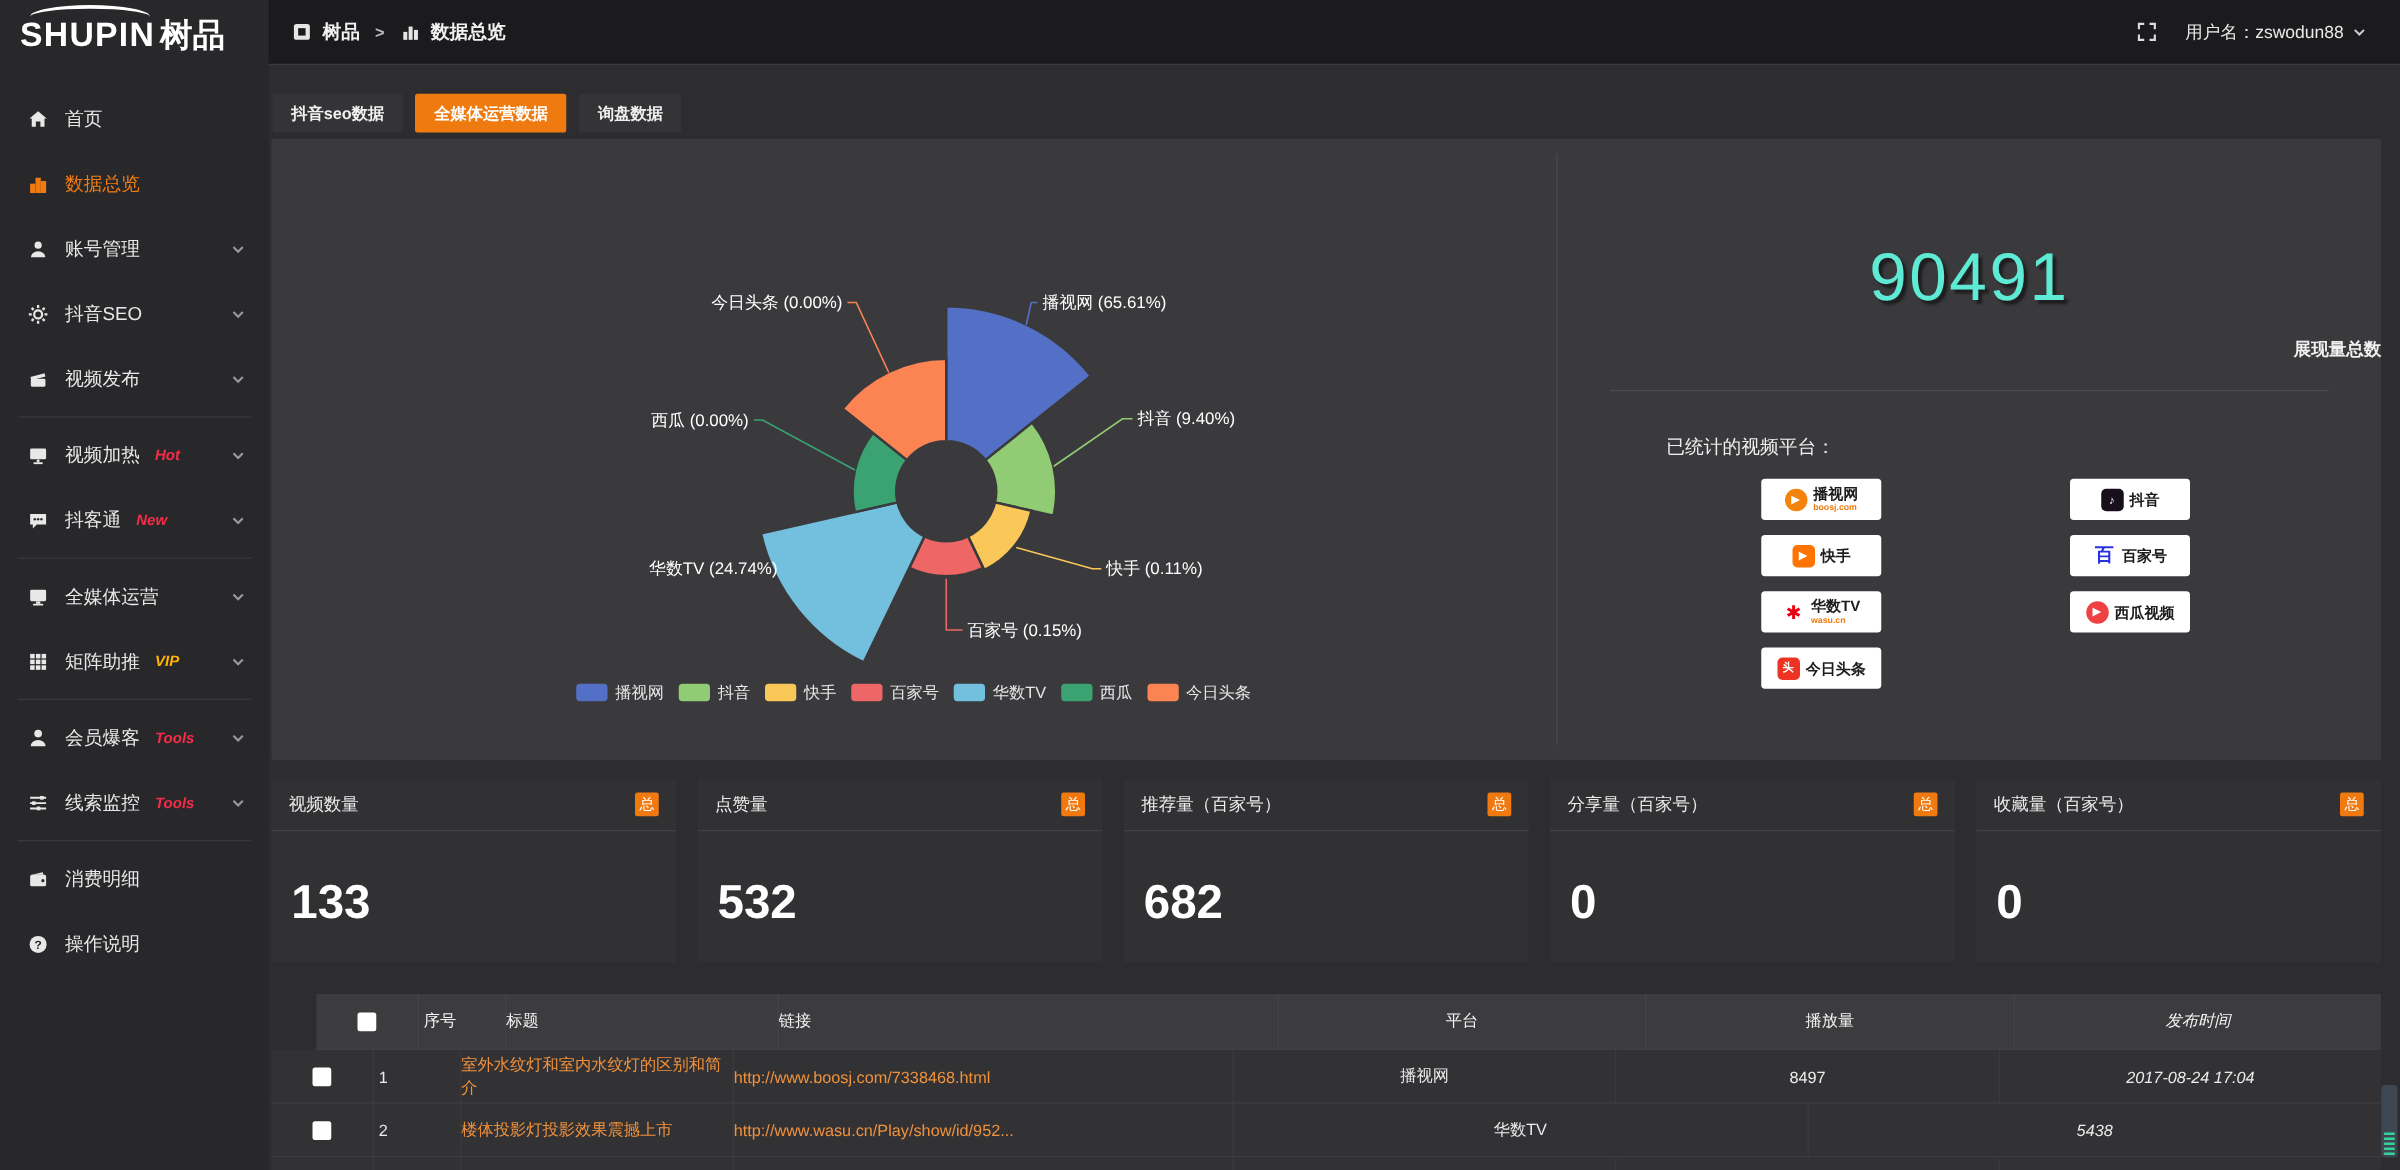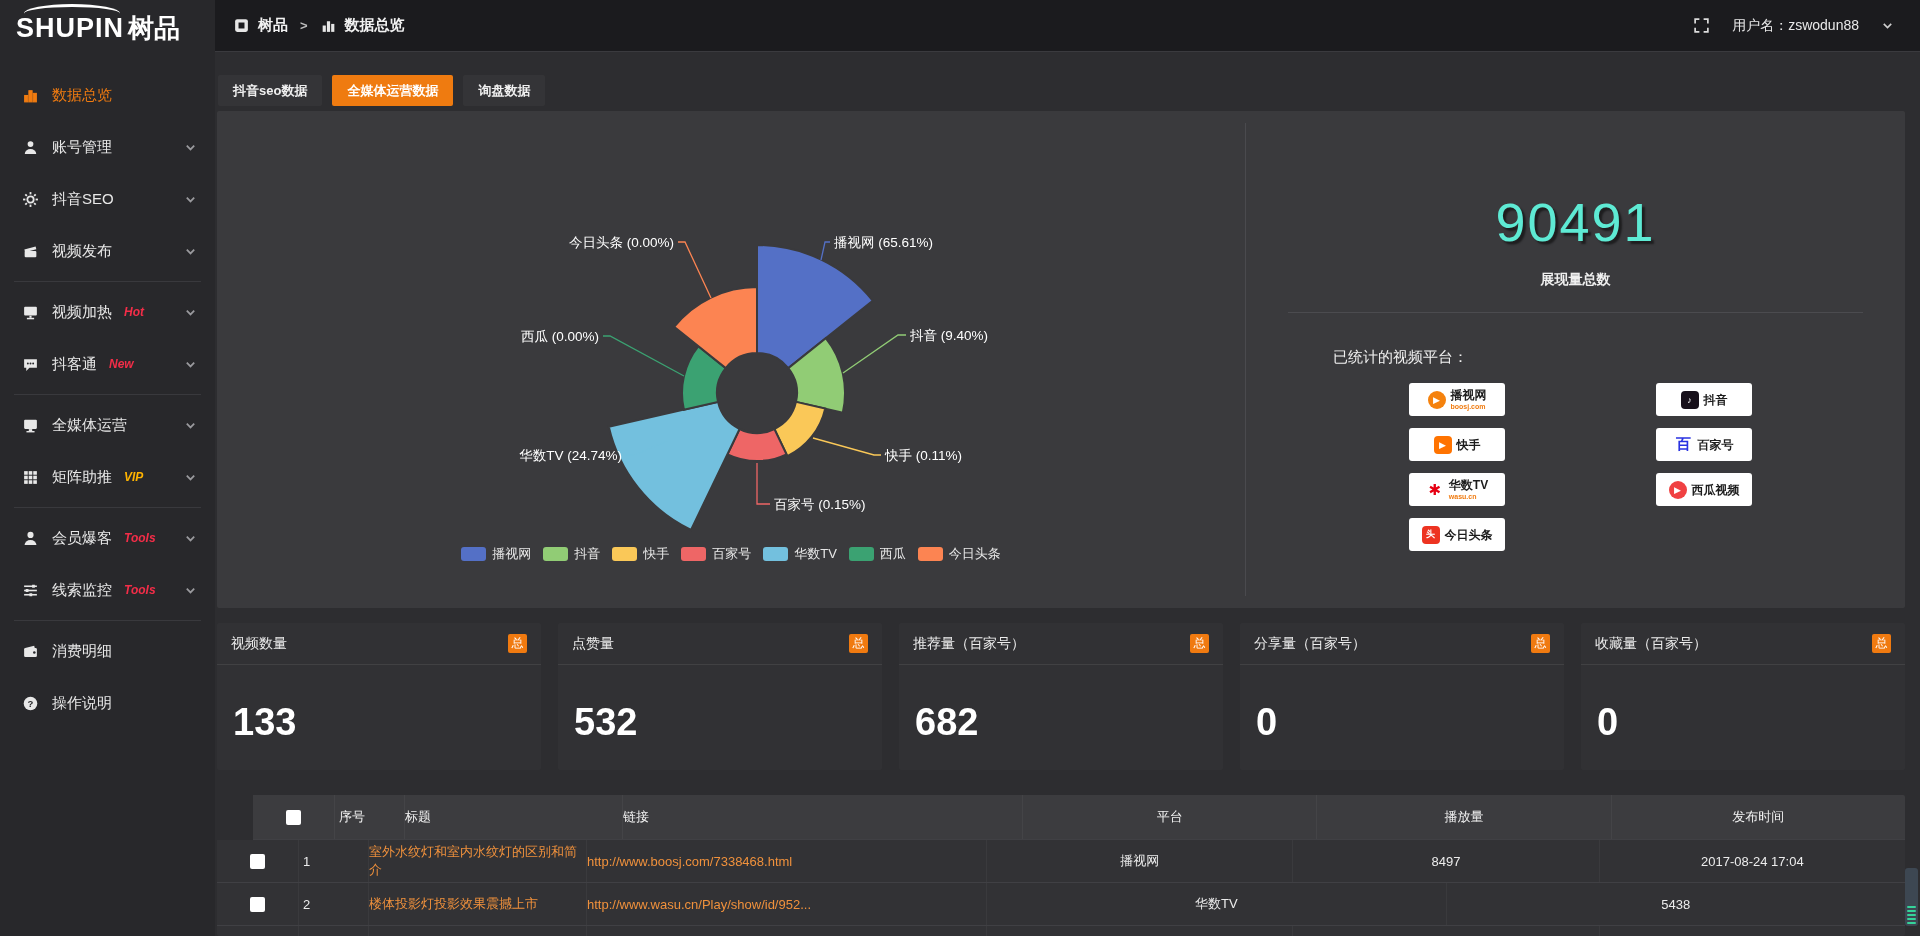--- a/index.html
+++ b/index.html
@@ -21,37 +21,37 @@
   .side-divider{border-top:1px solid #39393d;margin:4px 14px;}
   .icn{display:inline-flex;width:17px;height:17px;align-items:center;justify-content:center;}
   .icn svg{width:17px;height:17px;}
   
   .main{flex:1;display:flex;flex-direction:column;min-width:0;}
   .topbar{height:57px;background:#1b1b1e;display:flex;align-items:center;border-bottom:1px solid #3a3a3e;box-sizing:border-box;padding:0 24px 0 18px;}
   .breadcrumb{display:flex;align-items:center;gap:8px;font-size:15px;font-weight:700;color:#f2f2f2;}
   .bc-sep{color:#bdbdbd;font-size:13px;margin:0 4px;}
   .topbar-right{margin-left:auto;display:flex;align-items:center;gap:22px;}
   .fullscreen-btn{display:flex;cursor:pointer;}
-  .user-name{font-size:14px;color:#e9e9e9;display:flex;align-items:center;gap:20px;cursor:pointer;}
+  .user-name{font-size:14px;color:#e9e9e9;display:flex;align-items:center;gap:4px;cursor:pointer;}
   
   .content{flex:1;background:#2d2d30;padding:0 15px 0 2px;box-sizing:border-box;}
   .tabs{display:flex;gap:10px;margin-top:23px;margin-left:1px;}
   .tab{height:31px;display:flex;align-items:center;padding:0 15px;background:#343437;color:#f0f0f0;font-size:13px;font-weight:700;border-radius:2px;cursor:pointer;}
   .tab.active{background:#ef7b10;color:#fff;}
   
   .chart-panel{margin-top:5px;height:497px;background:#3a3a3d;display:flex;border-radius:2px;}
   .pie-area{width:1028px;min-width:1028px;position:relative;}
   .pie-area svg{position:absolute;left:0;top:0;}
   .legend{position:absolute;left:0;top:434px;width:100%;display:flex;justify-content:center;gap:12px;}
   .legend-item{display:flex;align-items:center;gap:6px;font-size:13px;color:#e8e8e8;cursor:pointer;}
   .legend-swatch{width:25px;height:14px;border-radius:3px;}
   .v-divider{width:1px;background:#4a4a4e;margin:12px 0;}
   .summary-area{flex:1;position:relative;}
   .big-number{position:absolute;top:80px;left:0;right:0;text-align:center;font-size:54px;font-weight:400;color:#5eead4;letter-spacing:2px;text-shadow:3px 3px 2px rgba(0,0,0,.5);}
-  .big-label{position:absolute;top:160px;left:0;right:0;text-align:center;font-size:14px;font-weight:700;color:#f0f0f0;}
+  .big-label{position:absolute;top:160px;left:0;right:0;text-align:right;font-size:14px;font-weight:700;color:#f0f0f0;}
   .sum-divider{position:absolute;top:201px;left:42px;right:42px;border-top:1px solid #4b4b4f;}
   .platforms-label{position:absolute;top:237px;left:87px;font-size:15px;color:#f0f0f0;}
   .plat-col{position:absolute;display:flex;flex-direction:column;gap:12px;top:272px;}
   .plat-col.c1{left:163px;}
   .plat-col.c2{left:410px;}
   .pbadge{width:96px;height:33px;background:#fff;border-radius:3px;display:flex;align-items:center;justify-content:center;gap:5px;}
   .pbadge .pic{width:18px;height:18px;border-radius:4px;display:flex;align-items:center;justify-content:center;color:#fff;font-size:9px;font-weight:700;}
   .pbadge .ptxt{display:flex;flex-direction:column;line-height:1;align-items:flex-start;}
   .pbadge .pname{font-size:12px;font-weight:700;color:#1c1c1c;}
   .pbadge .psub{font-size:7px;font-weight:700;color:#f07b10;margin-top:2px;}
@@ -60,21 +60,21 @@
   .card{flex:1;background:#313134;border-radius:2px;display:flex;flex-direction:column;gap:16px;}
   .card-head{height:41px;display:flex;align-items:center;padding:0 14px;border-bottom:1px solid rgba(255,255,255,.08);}
   .card-label{font-size:14px;color:#ececec;}
   .badge-total{margin-left:auto;width:19px;height:19px;background:#f07a10;color:#fff;font-size:12px;display:flex;align-items:center;justify-content:center;border-radius:2px;}
   .card-value{font-size:38px;font-weight:600;color:#fff;padding:20px 14px 0 16px;}
   
   .tablewrap{margin-top:25px;height:141px;overflow:hidden;border-radius:2px;}
   .trow{display:flex;align-items:center;height:43px;background:#323235;border-bottom:1px solid #404044;font-size:13px;box-sizing:border-box;}
   .trow.thead{height:45px;background:#3c3c3f;color:#f2f2f2;margin-left:36px;}
   .trow>div{box-sizing:border-box;border-right:1px solid rgba(255,255,255,.045);height:100%;display:flex;align-items:center;}
-  .trow>div:last-child{border-right:none;}
+  .trow>div:last-child{border-right:none;font-style:italic;}
   .c-cb{width:82px;justify-content:center;}
   .c-idx{width:70px;padding-left:4px;}
   .c-title{width:218px;}
   .c-link{width:400px;}
   .c-plat,.c-views,.c-time{flex:1;justify-content:center;}
   .orange-link{color:#f0913c;cursor:pointer;}
   .checkbox{width:15px;height:15px;background:#fff;border-radius:2px;cursor:pointer;}
   
   .floating-widget{position:absolute;right:2px;top:868px;width:13px;height:58px;background:#3d4752;border-radius:3px;cursor:pointer;display:flex;flex-direction:column;justify-content:flex-end;padding:2px;box-sizing:border-box;gap:2px;}
   .floating-widget i{display:block;height:2px;background:#35d39a;border-radius:1px;}
@@ -83,20 +83,28 @@
 <body>
 
 <div class="app">
   <aside class="sidebar">
     <div class="logo-area">
       <div class="logo-arc"></div>
       <span class="logo-en">SHUPIN</span>
       <span class="logo-cn">树品</span>
     </div>
     <nav class="nav" id="nav">
+        <div class="side-item">
+          <span class="icn">
+            <svg viewBox="0 0 16 16">
+              <path d="M8 1.8 L14.5 7.4 L12.8 7.4 L12.8 13.5 L9.7 13.5 L9.7 9.6 L6.3 9.6 L6.3 13.5 L3.2 13.5 L3.2 7.4 L1.5 7.4 Z" fill="#e8e8e8"></path>
+            </svg>
+          </span>
+          <span class="lbl">首页</span>
+        </div>
         <div class="side-item active">
           <span class="icn">
             <svg viewBox="0 0 16 16">
               <rect x="2.5" y="8" width="3" height="6" fill="#e8e8e8"></rect>
               <rect x="6.5" y="3.5" width="3" height="10.5" fill="#e8e8e8"></rect>
               <rect x="10.5" y="6" width="3" height="8" fill="#e8e8e8"></rect>
             </svg>
           </span>
           <span class="lbl">数据总览</span>
         </div>

